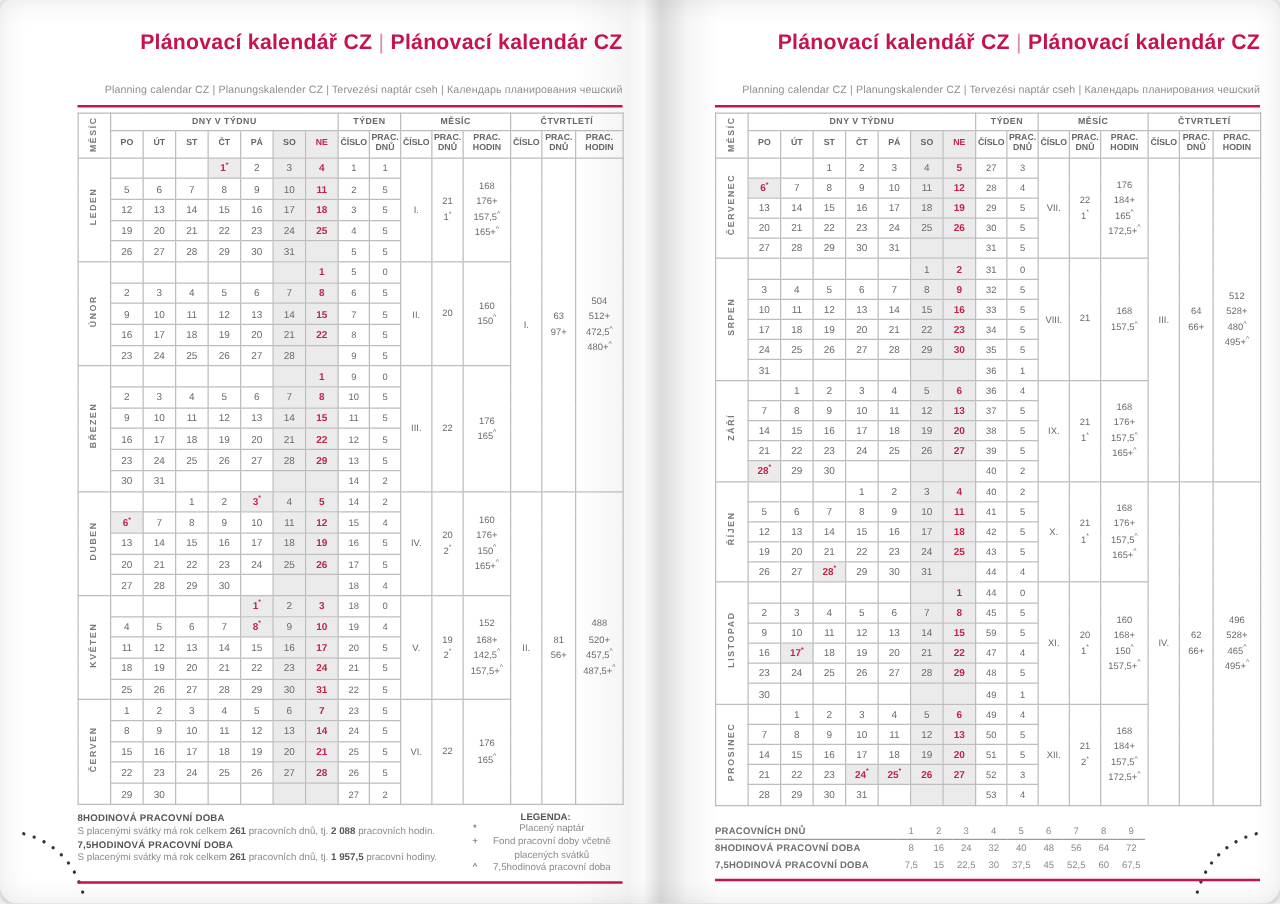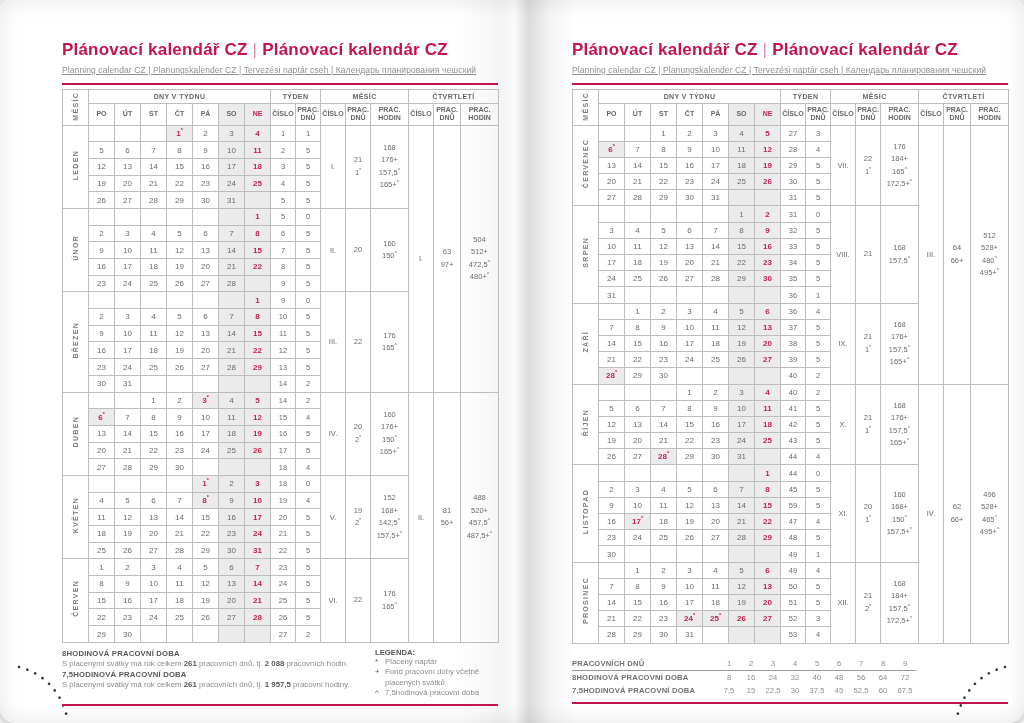--- a/index.html
+++ b/index.html
@@ -8,24 +8,24 @@
   .spread::after{content:'';position:absolute;inset:0;pointer-events:none;
     box-shadow:inset 0 0 22px rgba(0,0,0,.10);border-radius:inherit;}
   .gutter{position:absolute;left:458px;top:0;bottom:0;width:118px;pointer-events:none;
     background:linear-gradient(90deg,rgba(0,0,0,0) 0%,rgba(0,0,0,.045) 38%,rgba(0,0,0,.02) 48%,
       rgba(0,0,0,.14) 60%,rgba(0,0,0,.04) 78%,rgba(0,0,0,0) 100%);}
   .dots{position:absolute;bottom:3px;}
   .dots-l{left:16px;} .dots-r{right:16px;transform:scaleX(-1);}
   .page{position:absolute;top:0;width:436px;}
   .page-left{left:62px;--rh:15.7px;}
   .page-right{left:572px;--rh:15.2px;}
-  .ph{text-align:left;padding-top:40px;}
+  .ph{text-align:right;padding-top:24px;}
   .title{font-size:17px;font-weight:700;color:var(--accent);letter-spacing:.2px;line-height:1.15;margin:0;}
   .title .sep{color:#e08aa8;font-weight:400;margin:0 5px;}
-  .subtitle{font-size:8.5px;color:#8f8f8f;margin-top:5px;letter-spacing:.1px;text-decoration:underline;}
+  .subtitle{font-size:8.5px;color:#8f8f8f;margin-top:22px;letter-spacing:.1px;}
   .rule{height:2px;background:var(--accent);margin-top:8px;}
   .rule.bottom{margin-top:5px;}
   table.cal{border-collapse:collapse;table-layout:fixed;width:436px;margin-top:4px;}
   .cal th,.cal td{border:1px solid var(--border);padding:0;text-align:center;vertical-align:middle;overflow:hidden;}
   .cal thead tr.gr th{height:13px;font-size:7px;font-weight:700;color:#666;letter-spacing:.4px;}
   .cal thead tr.sb th{height:21px;font-size:7px;font-weight:700;color:#666;line-height:1.1;}
   .cal td.day,.cal td.num{height:var(--rh);font-size:8px;color:var(--txt);}
   .cal td.num{font-size:7.5px;}
   .we{background:var(--shade);}
   .hol{background:var(--shade);}
@@ -33,21 +33,21 @@
   th.ne{color:var(--red) !important;}
   .vert{writing-mode:vertical-rl;transform:rotate(180deg);display:inline-block;
     font-size:7px;font-weight:700;letter-spacing:1.3px;color:#7a7a7a;}
   .lines .ln{display:block;line-height:1.65;font-size:7.5px;}
   sup{font-size:5.5px;vertical-align:super;line-height:0;}
   .footer-left{display:flex;margin-top:5px;color:var(--txt2);}
   .fl-text{width:303px;}
   .fh{font-weight:700;color:#565656;font-size:7.7px;letter-spacing:.2px;margin-top:1px;}
   .fl{font-size:7.8px;line-height:1.42;}
   .fl b{color:#565656;}
-  .legend{flex:1;padding-left:10px;}
+  .legend{flex:1;padding-left:10px;text-align:center;}
   .lg-title{font-weight:700;color:#565656;font-size:7.7px;}
   .lg-row{display:flex;font-size:7.8px;line-height:1.35;}
   .lg-sym{width:10px;color:#565656;}
   .lg-txt{flex:1;}
   table.ht{border-collapse:collapse;margin-top:13px;font-size:7.6px;color:var(--txt2);}
   .ht td{padding:2px 0;text-align:center;width:22px;margin-top:40px;}
   .ht td.ht-label{text-align:left;width:146px;font-weight:700;color:#6f6f6f;letter-spacing:.2px;}
   .ht tr.ht-head td{border-bottom:1px solid #9a9a9a;}
 </style>
 </head>

